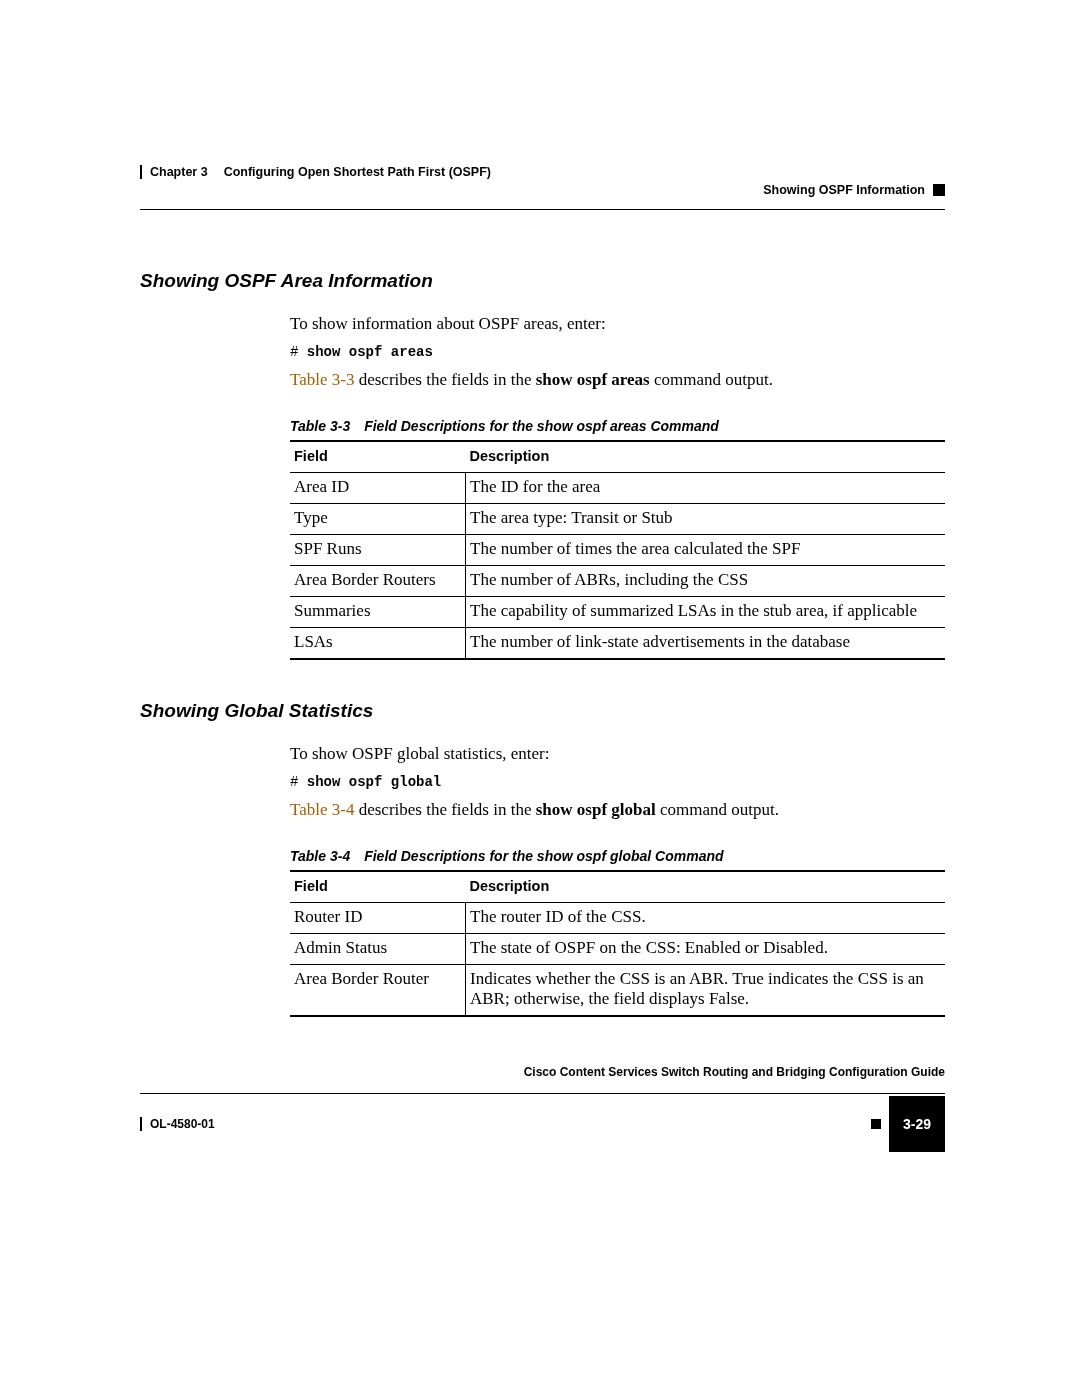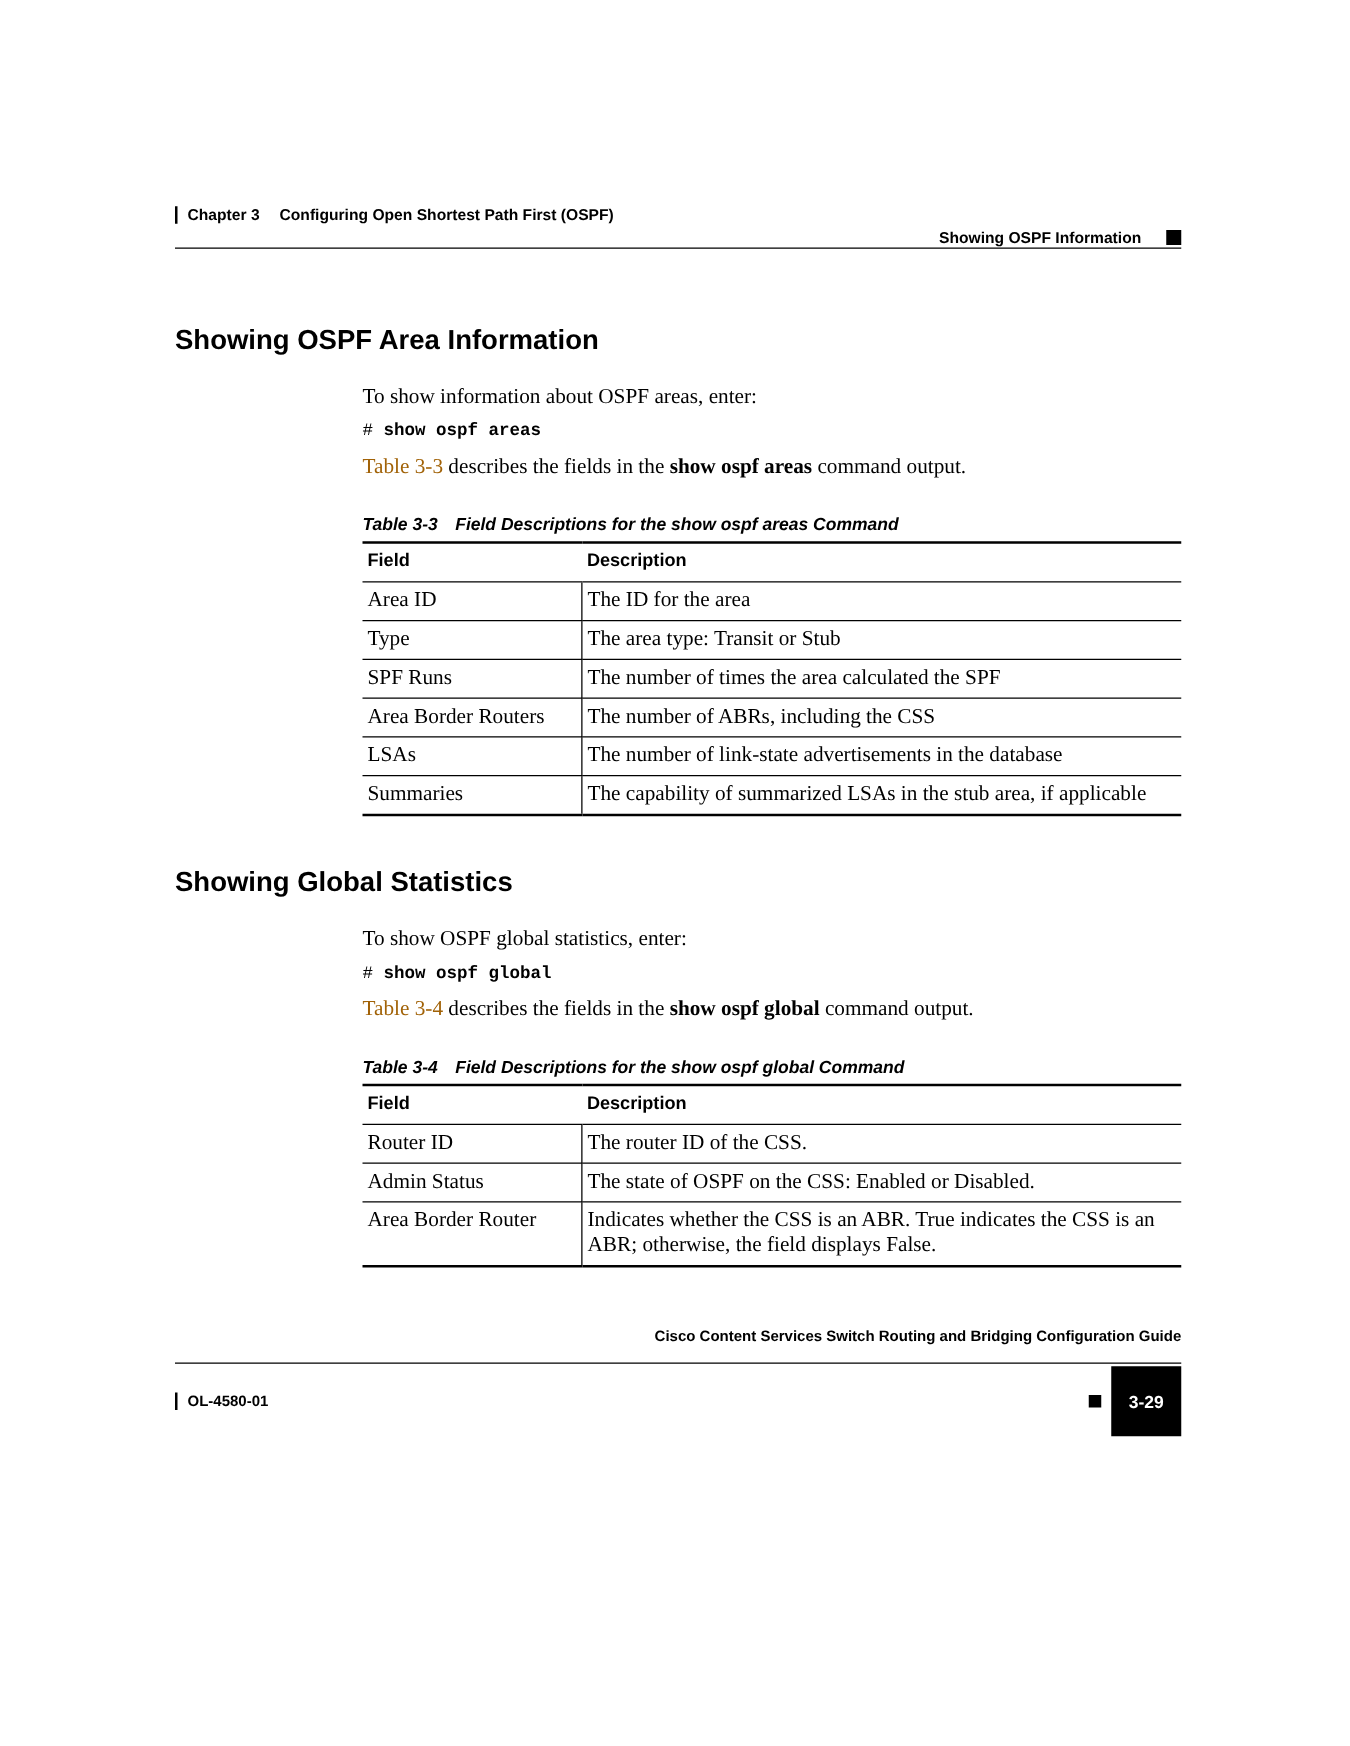--- a/index.html
+++ b/index.html
@@ -20,35 +20,36 @@
   }
   .head-row1 {
     border-left: 2px solid #000;
     padding-left: 8px;
     margin-bottom: 4px;
   }
   .head-row2 {
     display: flex;
     justify-content: flex-end;
     align-items: center;
-    gap: 20px;
+    gap: 8px;
     border-bottom: 1px solid #000;
-    padding-bottom: 1px;
+    padding-bottom: 12px;
     margin-bottom: 60px;
   }
   .head-row2 .marker {
     width: 12px;
     height: 12px;
     background: #000;
   }
   .h2 {
     font-family: Arial, Helvetica, sans-serif;
-    font-size: 22px;
+    font-size: 19px;
     font-weight: bold;
     margin: 0 0 22px 0;
+    font-style: italic;
   }
   .body-text {
     font-size: 17px;
     margin: 0 0 10px 0;
   }
   .indent {
     margin-left: 150px;
   }
   .code-line {
     font-family: "Courier New", Courier, monospace;
@@ -182,26 +183,26 @@
           </tr>
         <tr>
             <td class="col1">SPF Runs</td>
             <td>The number of times the area calculated the SPF</td>
           </tr>
         <tr>
             <td class="col1">Area Border Routers</td>
             <td>The number of ABRs, including the CSS</td>
           </tr>
         <tr>
+            <td class="col1">Summaries</td>
+            <td>The capability of summarized LSAs in the stub area, if applicable</td>
+          </tr>
+        <tr>
             <td class="col1">LSAs</td>
             <td>The number of link-state advertisements in the database</td>
-          </tr>
-        <tr>
-            <td class="col1">Summaries</td>
-            <td>The capability of summarized LSAs in the stub area, if applicable</td>
           </tr>
       </tbody>
     </table>
   </div>
 
   <h2 class="h2">Showing Global Statistics</h2>
   <div class="indent">
     <p class="body-text">To show OSPF global statistics, enter:</p>
     <p class="code-line">
       <span># </span><span class="cmd">show ospf global</span>

